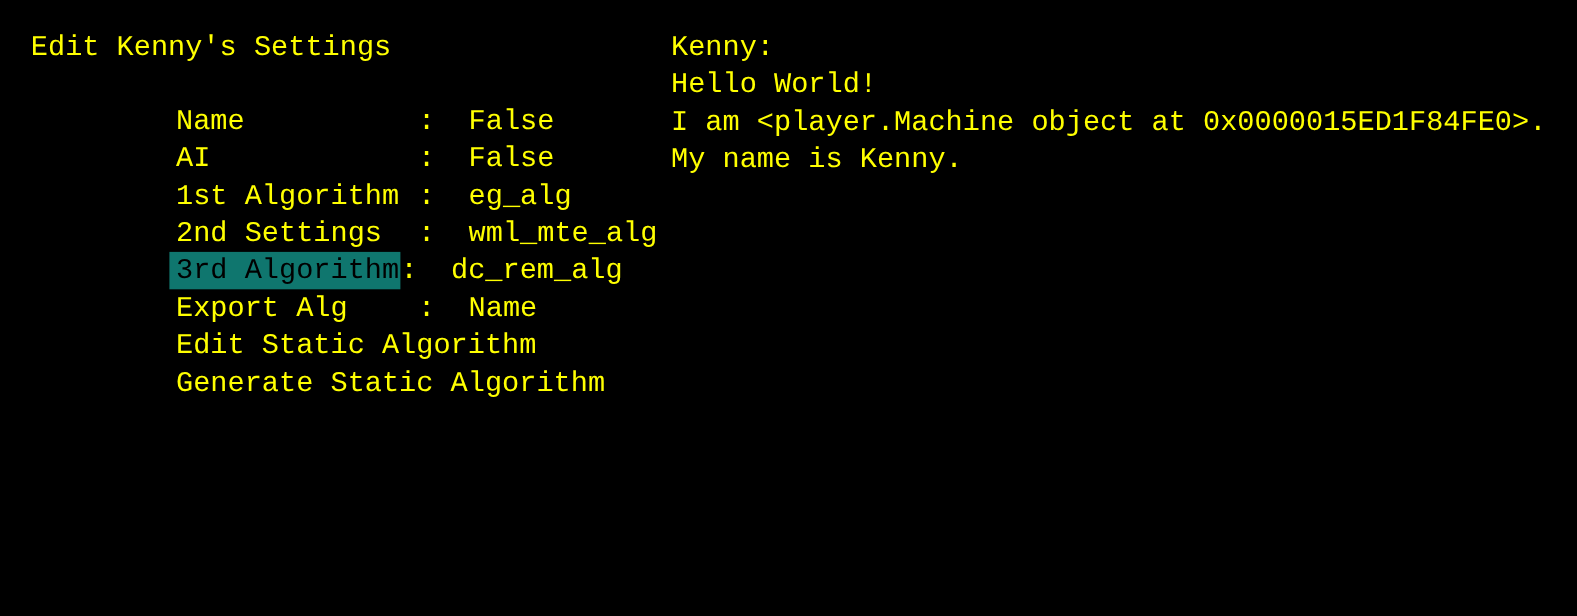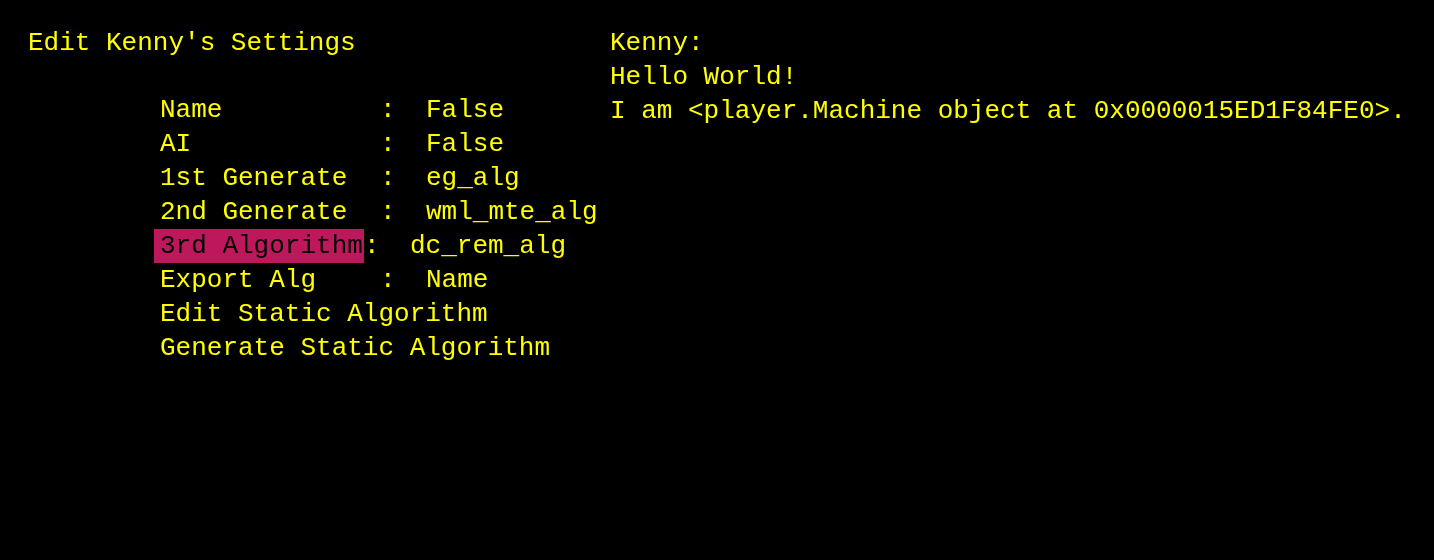--- a/index.html
+++ b/index.html
@@ -41,21 +41,21 @@
     }
     .setting-label {
       min-width: 220px;
     }
     .setting-sep {
       min-width: 46px;
     }
     .setting-value {
     }
     .selected {
-      background: #be185d;
+      background: #0f766e;
       color: #000;
       padding-right: 10px;
       min-width: 210px;
       width: 210px;
     }
     .selected-wrap {
       margin-left: -6px;
       padding-left: 6px;
     }
     .action-row {
@@ -68,27 +68,28 @@
   </style>
 </head>
 <body>
 
 <div class="left-panel">
   <div class="title">Edit Kenny's Settings</div>
   <div class="settings-list">
 
   <div class="setting-row"><span class="setting-label">Name</span><span class="setting-sep">:</span><span class="setting-value">False</span></div>
       <div class="setting-row"><span class="setting-label">AI</span><span class="setting-sep">:</span><span class="setting-value">False</span></div>
-      <div class="setting-row"><span class="setting-label">1st Generate</span><span class="setting-sep">:</span><span class="setting-value">eg_alg</span></div>
-      <div class="setting-row"><span class="setting-label">2nd Generate</span><span class="setting-sep">:</span><span class="setting-value">wml_mte_alg</span></div>
+      <div class="setting-row"><span class="setting-label">1st Algorithm</span><span class="setting-sep">:</span><span class="setting-value">eg_alg</span></div>
+      <div class="setting-row"><span class="setting-label">2nd Settings</span><span class="setting-sep">:</span><span class="setting-value">wml_mte_alg</span></div>
       <div class="setting-row"><span class="setting-label selected selected-wrap">3rd Algorithm</span><span class="setting-sep">:</span><span class="setting-value">dc_rem_alg</span></div>
       <div class="setting-row"><span class="setting-label">Export Alg</span><span class="setting-sep">:</span><span class="setting-value">Name</span></div>
       <div class="action-row">Edit Static Algorithm</div>
       <div class="action-row">Generate Static Algorithm</div>
     </div>
 </div>
 
 <div class="right-panel">
 
 <div class="output-line">Kenny:</div>
     <div class="output-line">Hello World!</div>
     <div class="output-line">I am &lt;player.Machine object at 0x0000015ED1F84FE0&gt;.</div>
+    <div class="output-line">My name is Kenny.</div>
   </div>
 
 </body></html>

